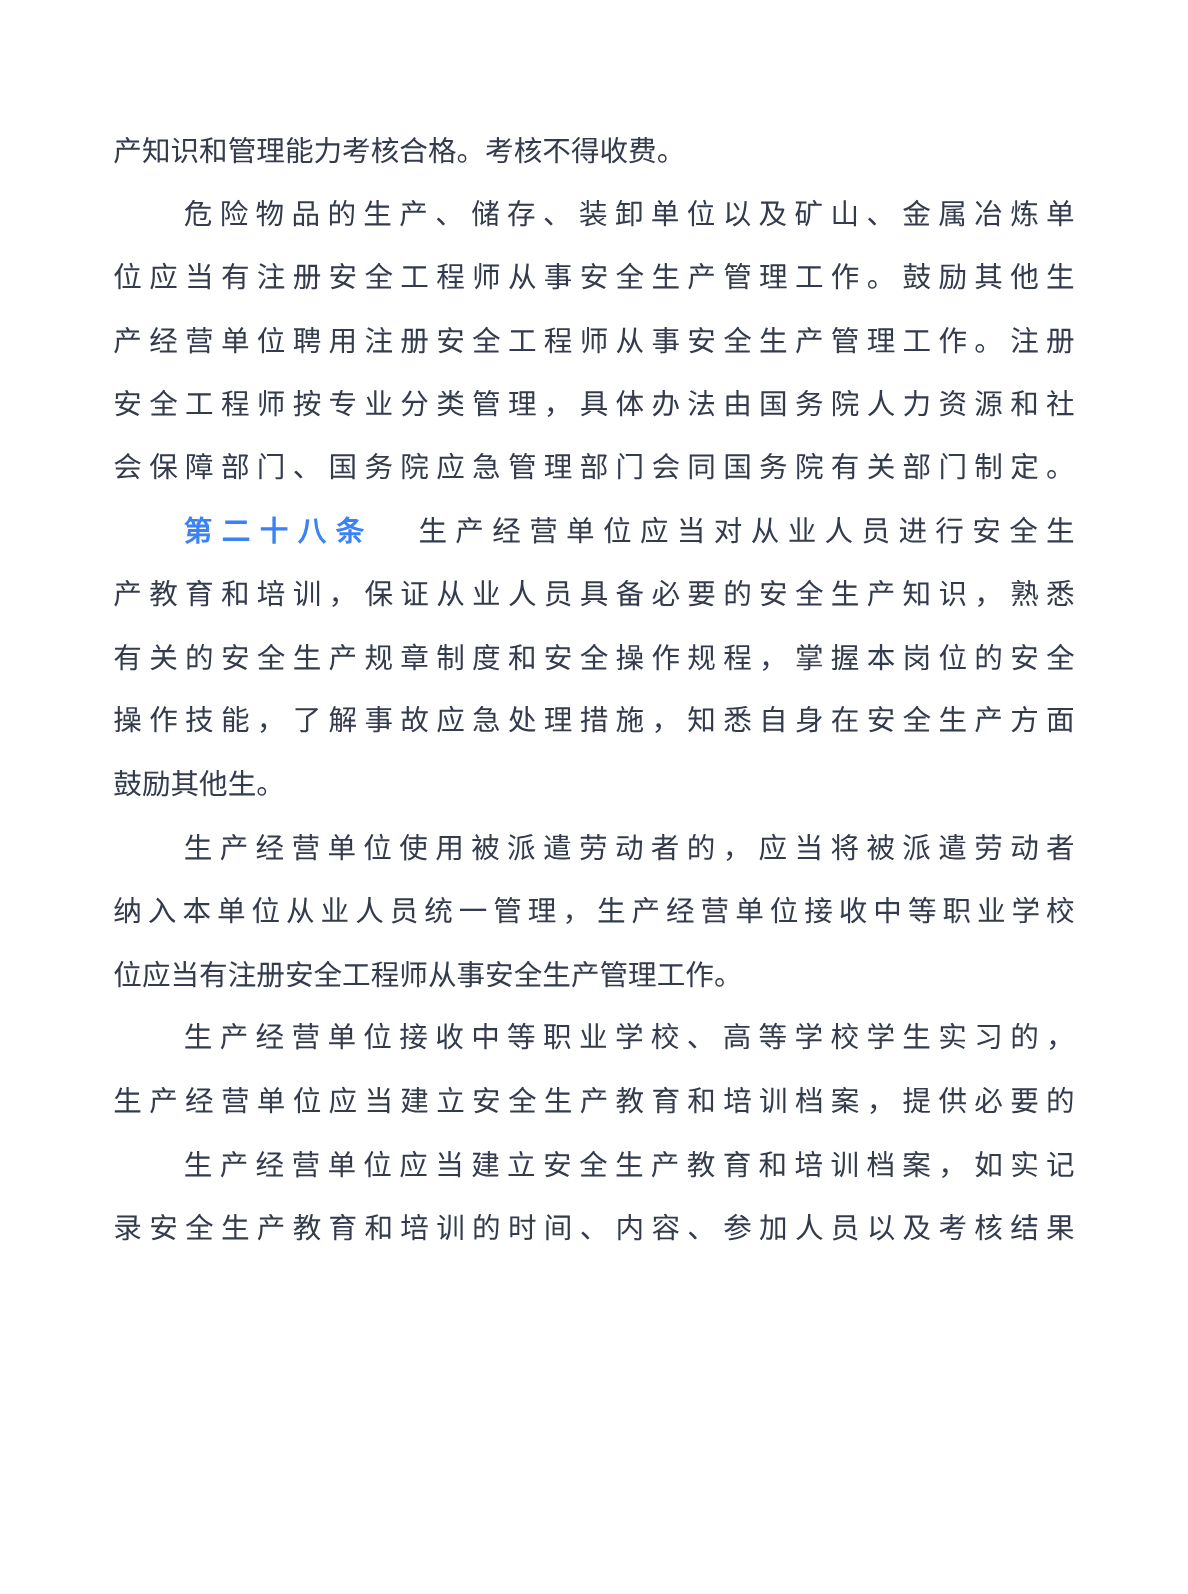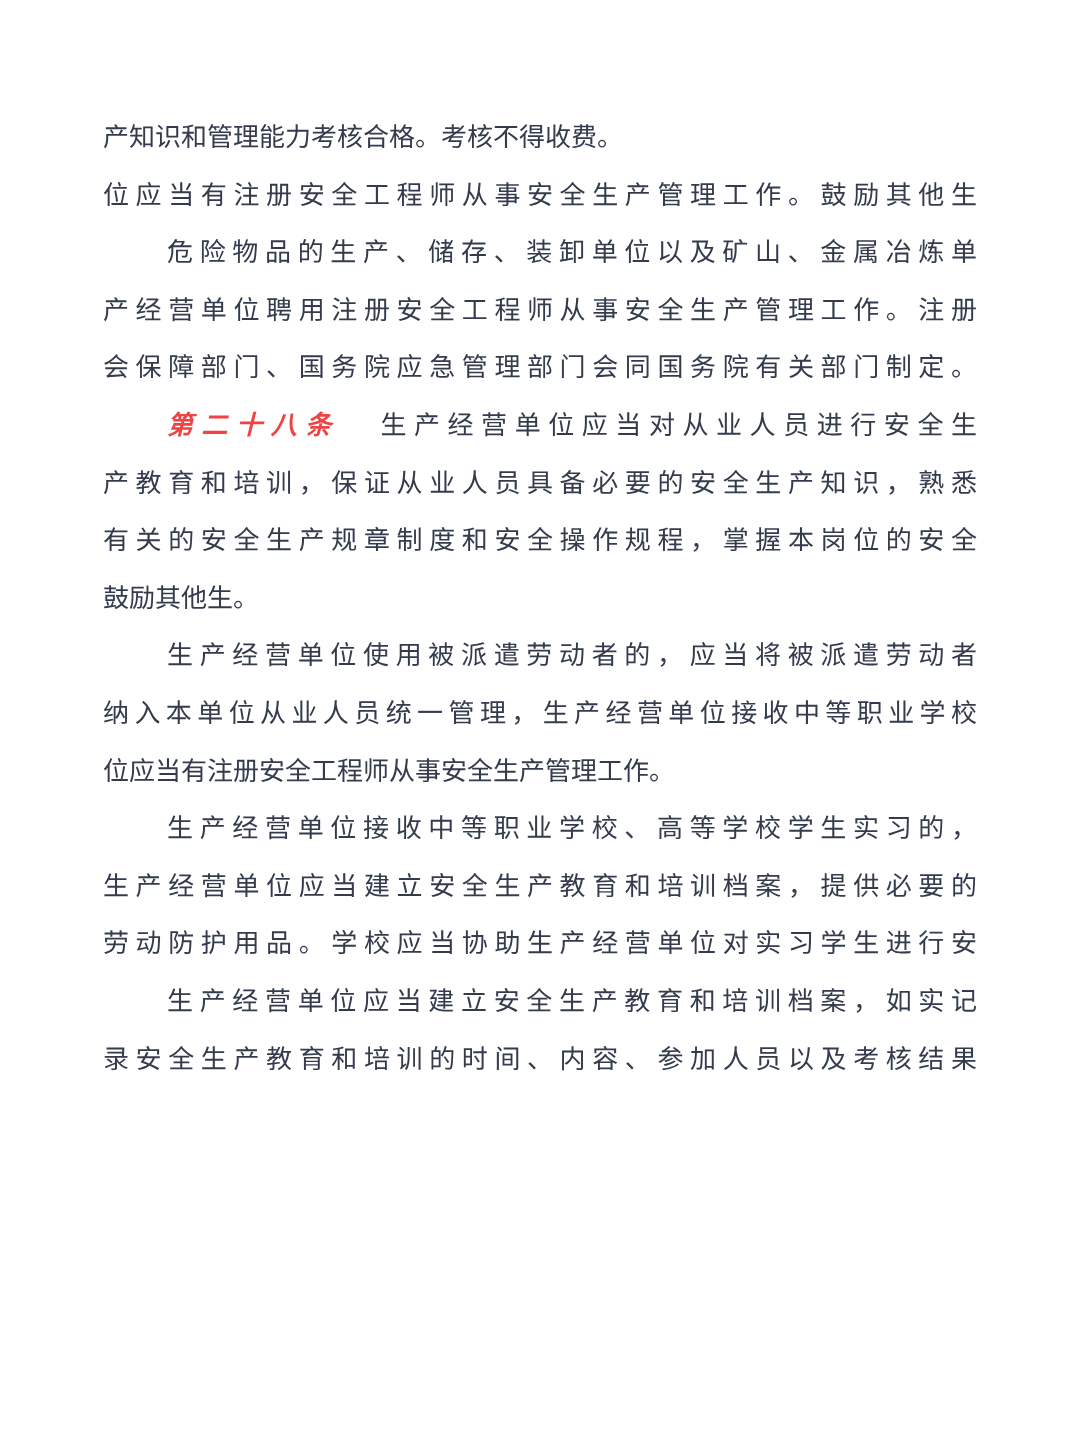--- a/index.html
+++ b/index.html
@@ -37,56 +37,56 @@
   }
   .doc-line.no-just {
     text-align-last: left;
   }
   .doc-line.indent {
     padding-left: 64px;
   }
   .article-no {
     font-family: "DejaVu Sans", "Liberation Sans", sans-serif;
     font-weight: 700;
-    color: #ef4444;
+    color: #3b82f6;
     letter-spacing: 1px;
-    font-style: italic;
   }
   .lead-gap {
     display: inline-block;
     width: 33px;
     height: 1px;
   }
 </style>
 </head>
 <body>
 
 <main class="page">
     <div class="paragraph">
       <div class="doc-line no-just">产知识和管理能力考核合格。考核不得收费。</div>
     </div>
     <div class="paragraph">
+      <div class="doc-line indent">危险物品的生产、储存、装卸单位以及矿山、金属冶炼单</div>
       <div class="doc-line">位应当有注册安全工程师从事安全生产管理工作。鼓励其他生</div>
-      <div class="doc-line indent">危险物品的生产、储存、装卸单位以及矿山、金属冶炼单</div>
       <div class="doc-line">产经营单位聘用注册安全工程师从事安全生产管理工作。注册</div>
+      <div class="doc-line">安全工程师按专业分类管理，具体办法由国务院人力资源和社</div>
       <div class="doc-line">会保障部门、国务院应急管理部门会同国务院有关部门制定。</div>
     </div>
     <div class="paragraph">
       <div class="doc-line indent"><span class="article-no">第二十八条</span><span class="lead-gap"></span><span>生产经营单位应当对从业人员进行安全生</span></div>
       <div class="doc-line">产教育和培训，保证从业人员具备必要的安全生产知识，熟悉</div>
       <div class="doc-line">有关的安全生产规章制度和安全操作规程，掌握本岗位的安全</div>
+      <div class="doc-line">操作技能，了解事故应急处理措施，知悉自身在安全生产方面</div>
       <div class="doc-line no-just">鼓励其他生。</div>
     </div>
     <div class="paragraph">
       <div class="doc-line indent">生产经营单位使用被派遣劳动者的，应当将被派遣劳动者</div>
       <div class="doc-line">纳入本单位从业人员统一管理，生产经营单位接收中等职业学校</div>
       <div class="doc-line no-just">位应当有注册安全工程师从事安全生产管理工作。</div>
     </div>
     <div class="paragraph">
       <div class="doc-line indent">生产经营单位接收中等职业学校、高等学校学生实习的，</div>
       <div class="doc-line">生产经营单位应当建立安全生产教育和培训档案，提供必要的</div>
-      <div class="doc-line">劳动防护用品。学校应当协助生产经营单位对实习学生进行安</div>
     </div>
     <div class="paragraph">
       <div class="doc-line indent">生产经营单位应当建立安全生产教育和培训档案，如实记</div>
       <div class="doc-line">录安全生产教育和培训的时间、内容、参加人员以及考核结果</div>
     </div>
   </main>
 
 </body></html>

